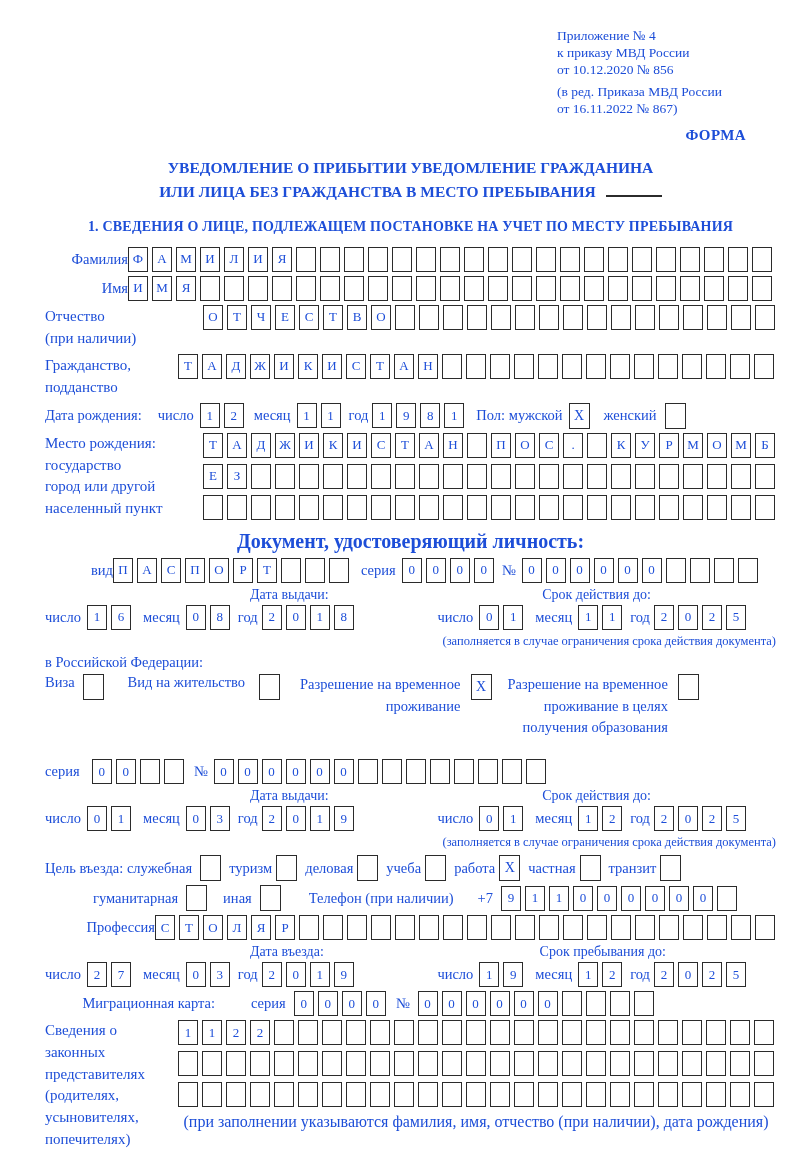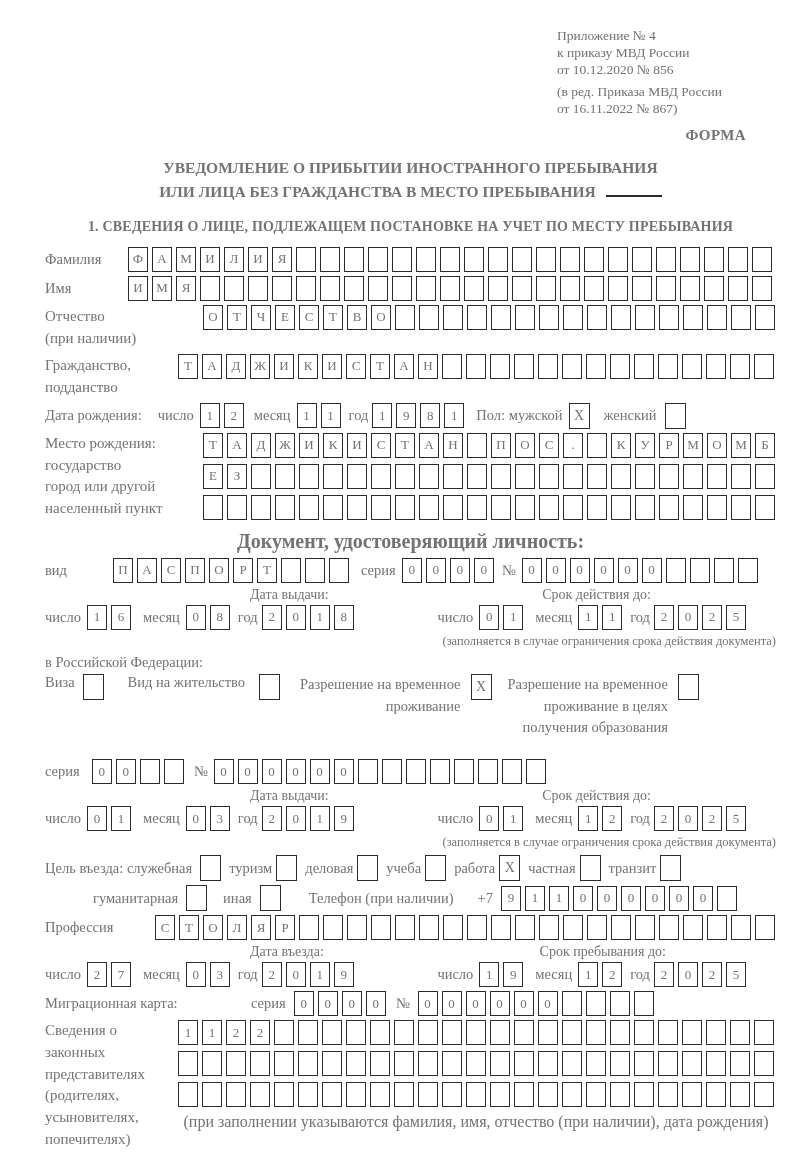--- a/index.html
+++ b/index.html
@@ -1,27 +1,27 @@
 <!DOCTYPE html>
 <html><head>
 <meta charset="utf-8">
 <style>
   html,body{margin:0;padding:0;background:#fff;}
-  .page{width:800px;height:1163px;background:#fff;color:#737373;box-sizing:border-box;
+  .page{width:800px;height:1163px;background:#fff;color:#1d4ed8;box-sizing:border-box;
         padding:28px 24px 0 45px;overflow:hidden;
         font-family:"Liberation Serif","DejaVu Serif",serif;}
   .ref{margin-left:512px;font-size:13.5px;line-height:1.25;}
   .ref .gap{height:5px;}
   .forma{text-align:right;padding-right:30px;font-weight:bold;font-size:15px;margin-top:10px;letter-spacing:.4px;}
   .title{text-align:center;font-weight:bold;font-size:15.5px;margin-top:12px;line-height:1.5;}
   .blank-line{display:inline-block;width:56px;height:13px;border-bottom:2px solid #2b2b2b;margin-left:10px;}
   .sec{font-weight:bold;font-size:14px;margin-top:16px;margin-bottom:12px;text-align:center;letter-spacing:.2px;}
   .row{display:flex;align-items:center;margin-bottom:4px;font-size:14.5px;white-space:nowrap;}
   .row.top{align-items:flex-start;}
-  .lbl{flex:none;}
+  .lbl{flex:none;text-align:right;}
   .lblblock{flex:none;line-height:1.5;font-size:15px;}
   .lblblock.tight{line-height:1.45;}
   .cells{display:flex;gap:4px;flex:none;}
   .cell{box-sizing:border-box;width:20px;height:25px;border:1.7px solid #2b2b2b;display:flex;
         align-items:center;justify-content:center;font-size:13px;flex:none;background:#fff;
         font-family:"Liberation Serif","DejaVu Serif",serif;}
   .cb{width:21px;height:26px;font-size:14px;}
   .colcells .cells{margin-bottom:6px;}
   .dochdr{font-weight:bold;text-align:center;font-size:20px;margin:2px 0 5px 0;}
   .hdr-row{display:flex;font-size:14px;margin-bottom:2px;white-space:nowrap;}
@@ -49,21 +49,21 @@
     <div>к приказу МВД России</div>
     <div>от 10.12.2020 № 856</div>
     <div class="gap"></div>
     <div>(в ред. Приказа МВД России</div>
     <div>от 16.11.2022 № 867)</div>
   </div>
 
   <div class="forma">ФОРМА</div>
 
   <div class="title">
-    <div>УВЕДОМЛЕНИЕ О ПРИБЫТИИ ИНОСТРАННОГО ПРЕБЫВАНИЯ</div>
+    <div>УВЕДОМЛЕНИЕ О ПРИБЫТИИ УВЕДОМЛЕНИЕ ГРАЖДАНИНА</div>
     <div><span>ИЛИ ЛИЦА БЕЗ ГРАЖДАНСТВА В МЕСТО ПРЕБЫВАНИЯ</span><span class="blank-line"></span></div>
   </div>
 
   <div class="sec">1. СВЕДЕНИЯ О ЛИЦЕ, ПОДЛЕЖАЩЕМ ПОСТАНОВКЕ НА УЧЕТ ПО МЕСТУ ПРЕБЫВАНИЯ</div>
 
   <div class="row">
     <span class="lbl w83">Фамилия</span>
     <div class="cells">
         <span class="cell">Ф</span>
         <span class="cell">А</span>

